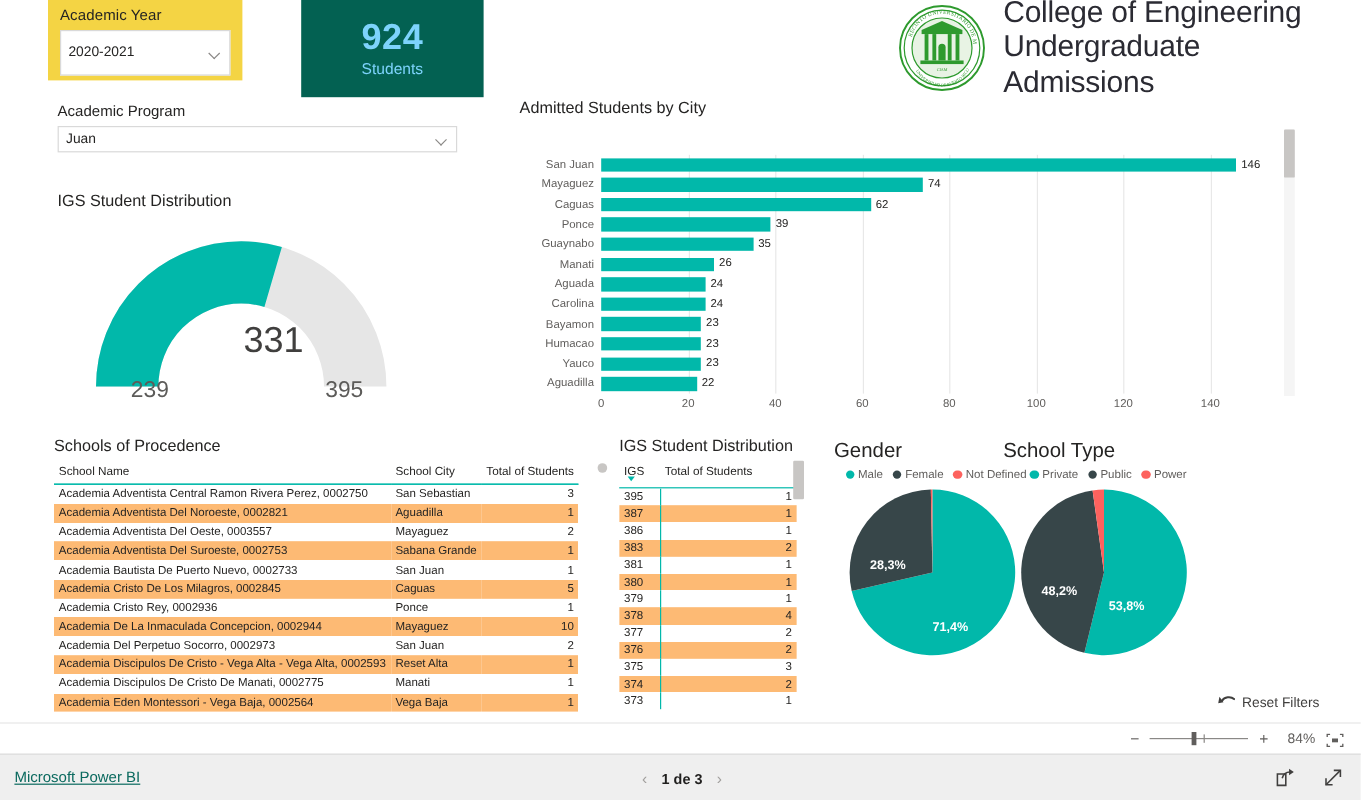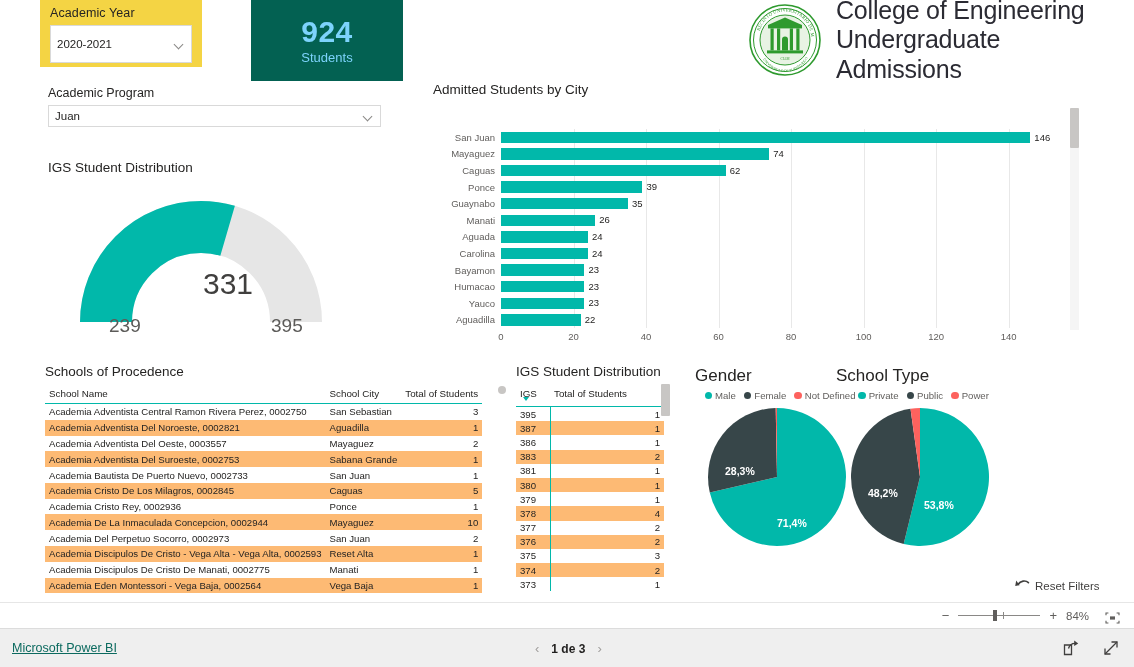--- a/index.html
+++ b/index.html
@@ -214,21 +214,21 @@
   .zb-track {
     position: relative; width: 82px; height: 1px; background: #8a8886;
   }
   .zb-thumb {
     position: absolute; left: 42%; top: -5px;
     width: 4px; height: 11px; background: #605e5c;
   }
   .zb-tick {
     position: absolute; left: 54%; top: -3px; width: 1px; height: 7px; background: #8a8886;
   }
-  .zb-pct { font-size: 11.5px; color: #605e5c; min-width: 30px; }
+  .zb-pct { font-size: 11.5px; color: #605e5c; min-width: 30px; text-align: right; }
   .zb-fit { width: 15px; height: 12px; position: relative; }
 
   .statusbar {
     position: absolute; left: 0; top: 628px; width: 1134px; height: 39px;
     background: #efefef; border-top: 1px solid #dcdcdc;
     display: flex; align-items: center;
   }
   .pbi-link {
     position: absolute; left: 12px; top: 12px;
     font-size: 12.5px; color: #0b6a5f; text-decoration: underline;

